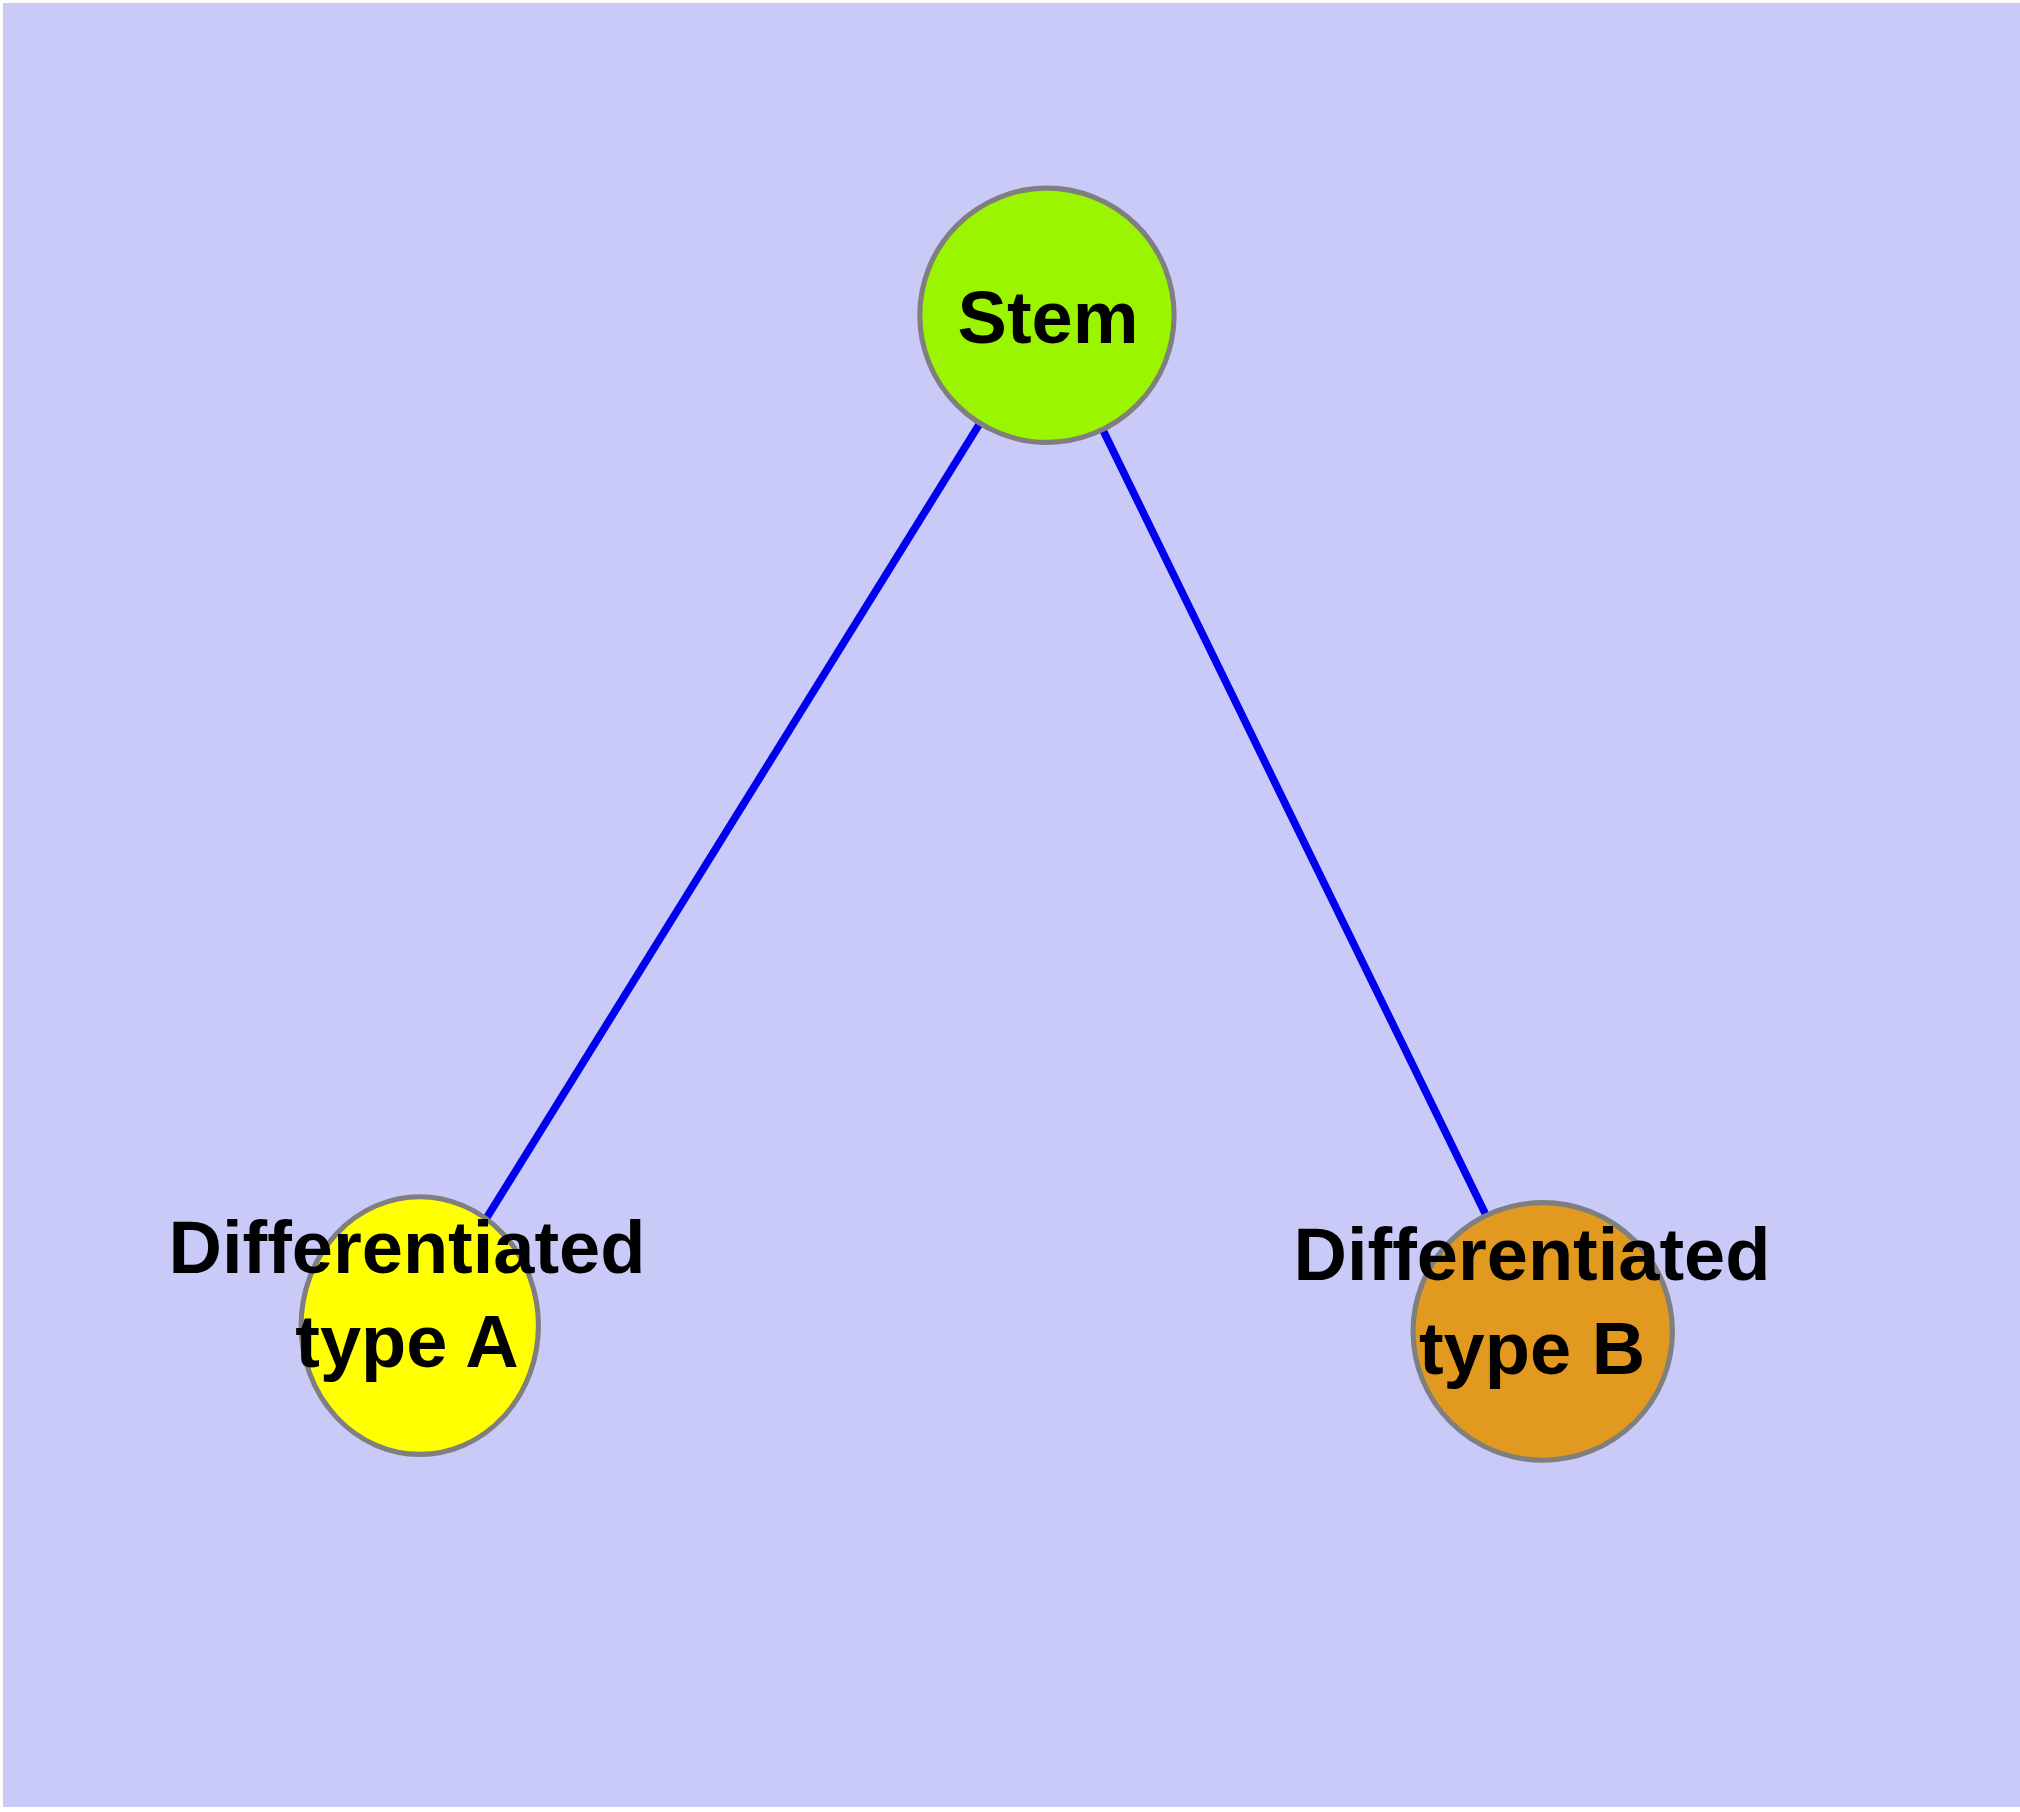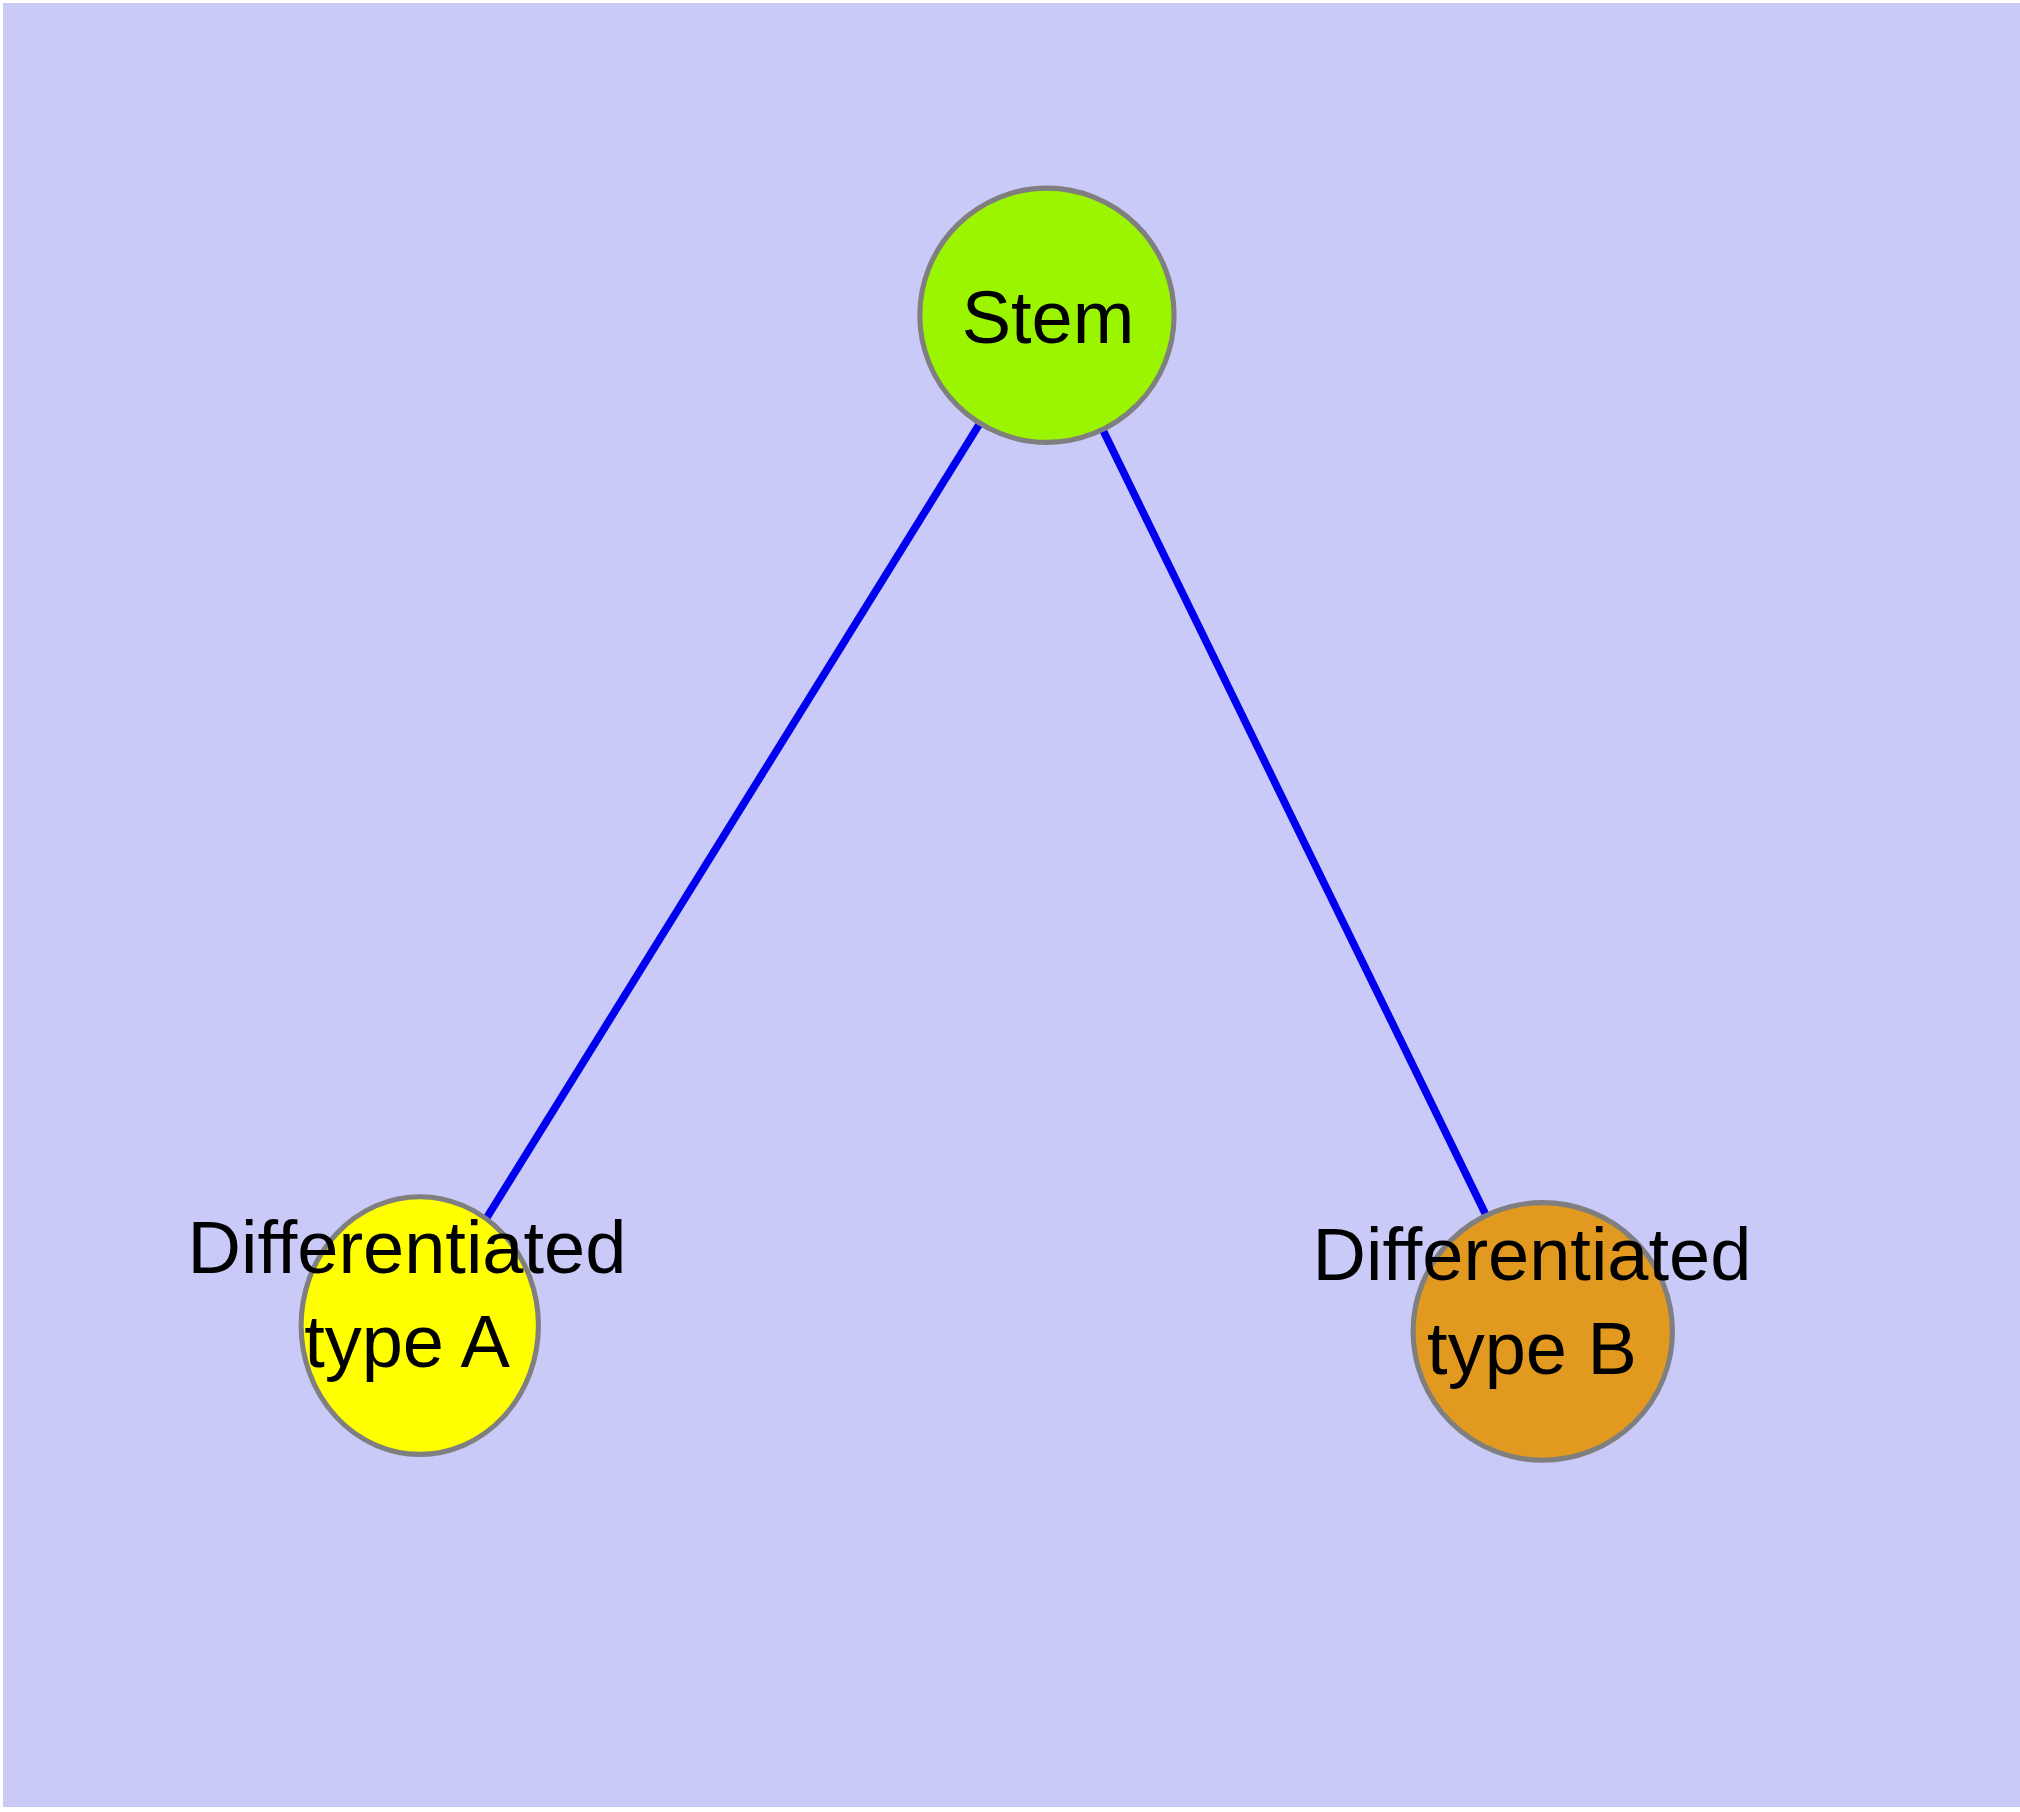--- a/index.html
+++ b/index.html
@@ -27,21 +27,21 @@
     position: absolute;
     left: 0;
     top: 0;
     width: 2021px;
     height: 1812px;
   }
   .node-label {
     position: absolute;
     transform: translate(-50%, -50%);
     color: #000000;
-    font-weight: 400;
+    font-weight: 700;
     font-size: 74px;
     line-height: 1.27;
     text-align: center;
     white-space: pre-line;
     letter-spacing: 0px;
     pointer-events: none;
   }
   .node-label.stem   { left: 1048px; top: 318px; }
   .node-label.type-a { left: 407px;  top: 1295px; }
   .node-label.type-b { left: 1532px; top: 1302px; }

